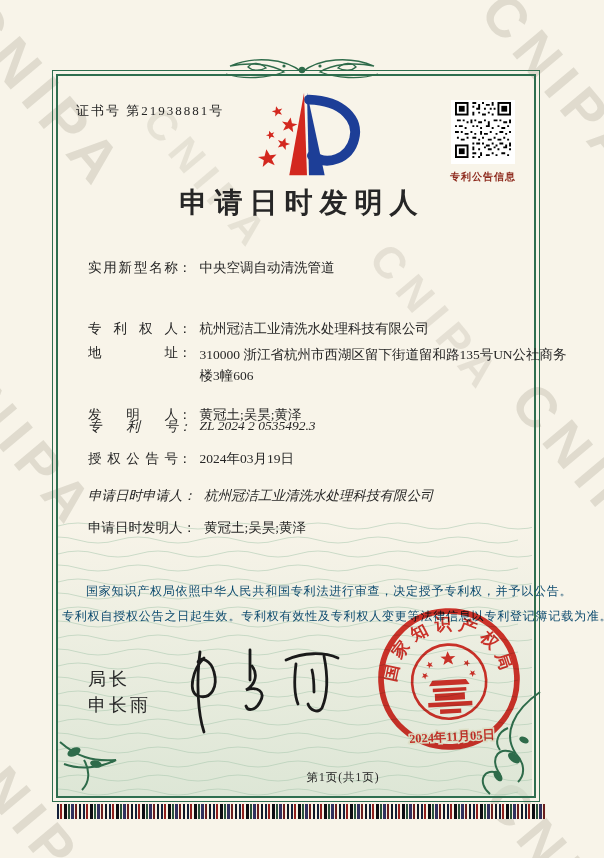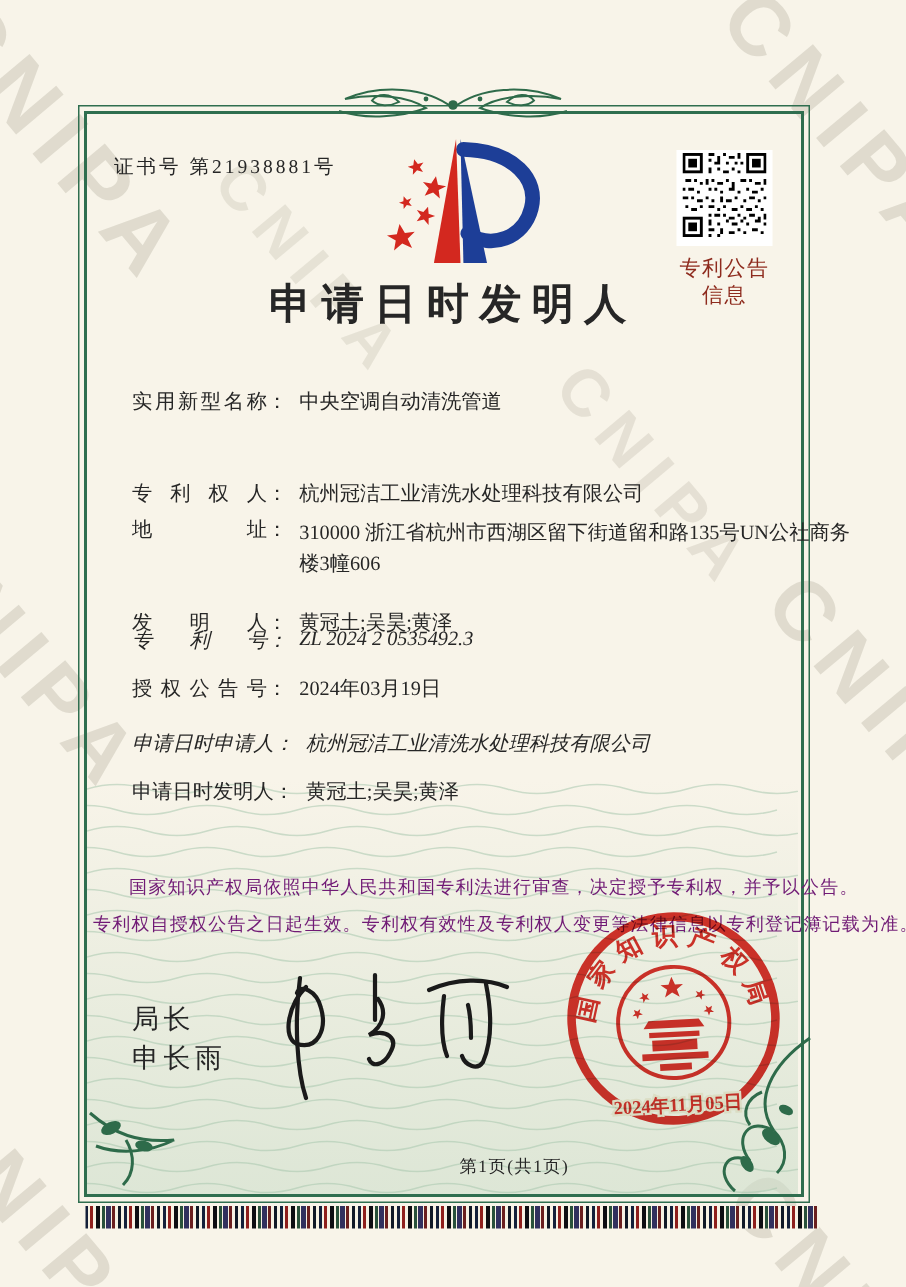--- a/index.html
+++ b/index.html
@@ -32,42 +32,42 @@
     background:linear-gradient(to bottom, rgba(205,222,203,0), rgba(203,221,201,.6));}
   .guilloche svg{width:100%;height:100%;}
   .ornament-top{position:absolute;left:206px;top:54px;z-index:3;}
   .flourish-br{position:absolute;left:468px;top:688px;z-index:4;}
   .flourish-bl{position:absolute;left:56px;top:738px;z-index:4;}
   
   .cert-no{position:absolute;left:76px;top:102px;font-size:13px;letter-spacing:2px;z-index:5;}
   .logo{position:absolute;left:247px;top:86px;z-index:5;}
   .qr-block{position:absolute;left:450px;top:100px;width:66px;text-align:center;z-index:5;}
   .qr-box{width:60px;height:60px;background:#fff;margin:0 auto;padding:2px;}
-  .qr-caption{margin-top:6px;font-size:14px;color:#8e2b1e;letter-spacing:1px;font-weight:400;}
+  .qr-caption{margin-top:6px;font-size:10px;color:#8e2b1e;letter-spacing:1px;font-weight:700;}
   .title{position:absolute;left:0;right:0;top:184px;text-align:center;
     font-size:28px;font-weight:700;letter-spacing:7px;z-index:5;}
   
   .row{position:absolute;left:76px;font-size:13.5px;z-index:5;white-space:nowrap;margin-left:12px;}
   .lbl{display:inline-block;width:90px;text-align:justify;text-align-last:justify;vertical-align:top;}
   .lbl-wide{display:inline-block;vertical-align:top;}
   .colon{margin-right:8px;}
   .val{display:inline-block;vertical-align:top;}
   .val-wrap{white-space:normal;width:374px;line-height:21px;}
   .col2{position:absolute;left:336px;top:0;white-space:nowrap;}
   .r-name{top:259px;}
   .r-patentee{top:320px;}
   .r-address{top:344px;}
   .r-inventors{top:406px;}
   .r-patno{top:418px;font-style:italic;}
   .r-dates{top:450px;}
   .r-applicant{top:487px;font-style:italic;}
   .r-inventors2{top:519px;}
   
   .statement{position:absolute;left:62px;top:579px;width:482px;z-index:5;
-    font-size:12px;letter-spacing:.8px;line-height:25px;color:#701a75;}
+    font-size:12px;letter-spacing:.8px;line-height:25px;color:#0c4a6e;}
   .statement .l1{text-indent:2em;white-space:nowrap;}
   .statement .l2{white-space:nowrap;}
   
   .signer{position:absolute;left:88px;top:666px;font-size:18px;letter-spacing:3px;z-index:6;line-height:26px;}
   .sig{position:absolute;left:166px;top:630px;z-index:6;}
   
   .seal{position:absolute;left:374px;top:604px;width:150px;height:150px;z-index:7;
     transform:rotate(-3deg);opacity:.93;mix-blend-mode:multiply;}
   
   .page-info{position:absolute;left:52px;width:582px;top:770px;text-align:center;

